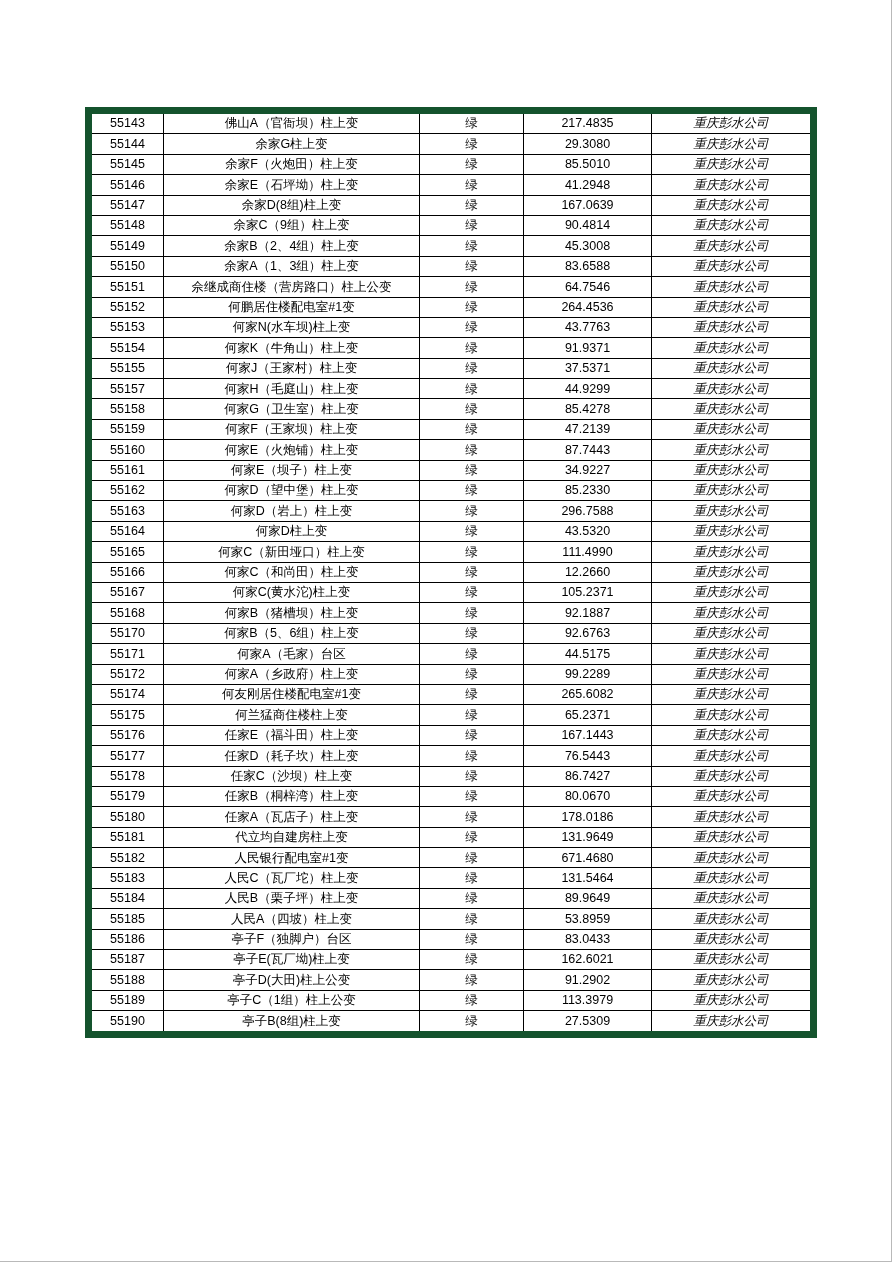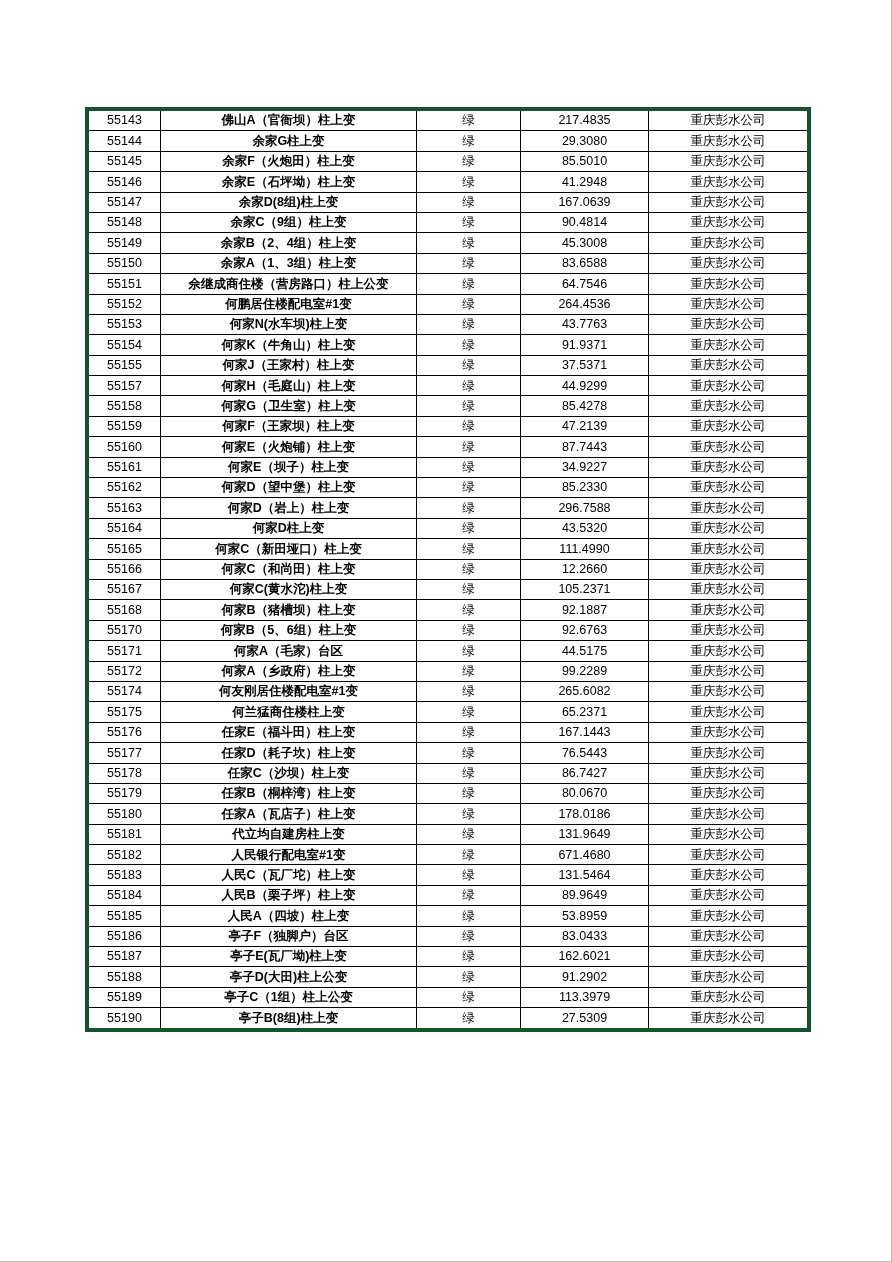--- a/index.html
+++ b/index.html
@@ -19,39 +19,39 @@
     overflow: hidden;
   }
   .sheet {
     position: absolute;
     left: 85px;
     top: 107px;
   }
   table.data-table {
     border-collapse: collapse;
     table-layout: fixed;
-    border: 4px solid #14532d;
+    border: 7px solid #14532d;
   }
   table.data-table td {
     border: 1px solid #000000;
     height: 19.4px;
     padding: 0 3px;
     font-size: 12.5px;
     line-height: 1;
     text-align: center;
     vertical-align: middle;
     white-space: nowrap;
     overflow: hidden;
     box-sizing: content-box;
   }
   .col-id      { width: 65px;  }
-  .col-name    { width: 249px; font-weight: bold; }
+  .col-name    { width: 249px; }
   .col-status  { width: 97px;  }
   .col-value   { width: 121px; }
-  .col-company { width: 152px; }
+  .col-company { width: 152px; font-style: italic; }
 </style>
 </head>
 <body>
 
 <div class="sheet">
   <table class="data-table">
     <colgroup>
       <col class="col-id">
       <col class="col-name">
       <col class="col-status">

